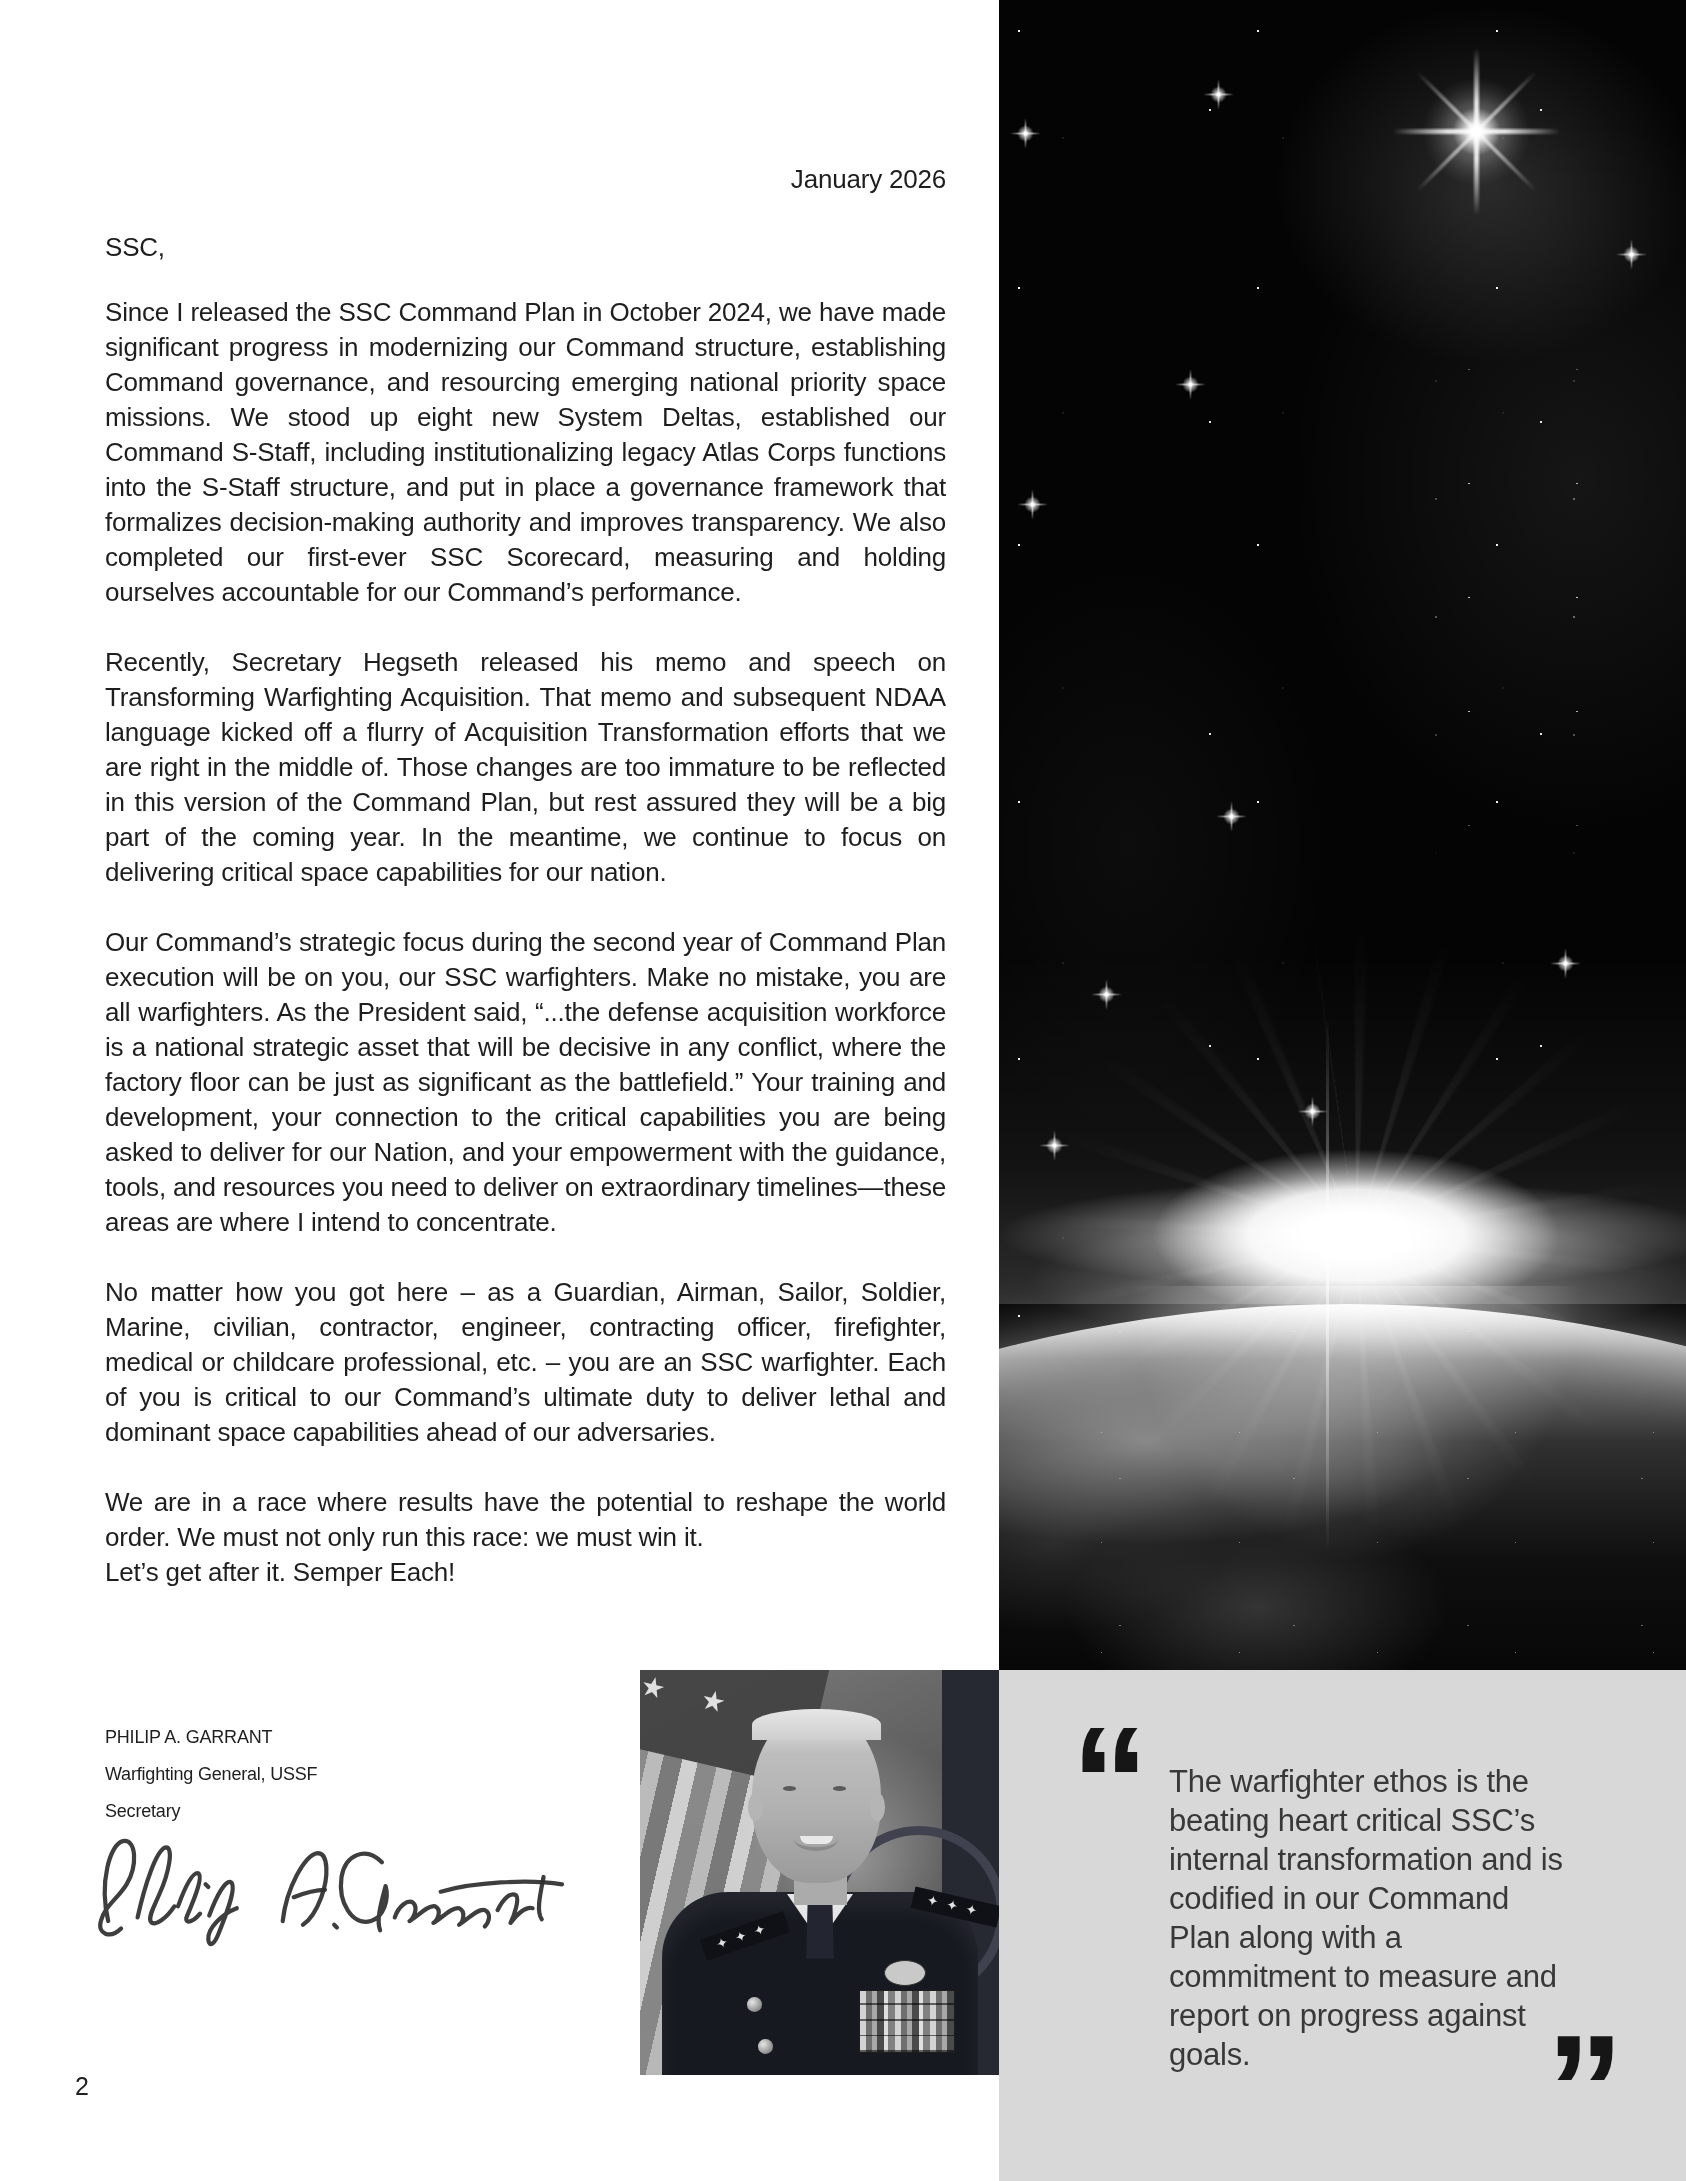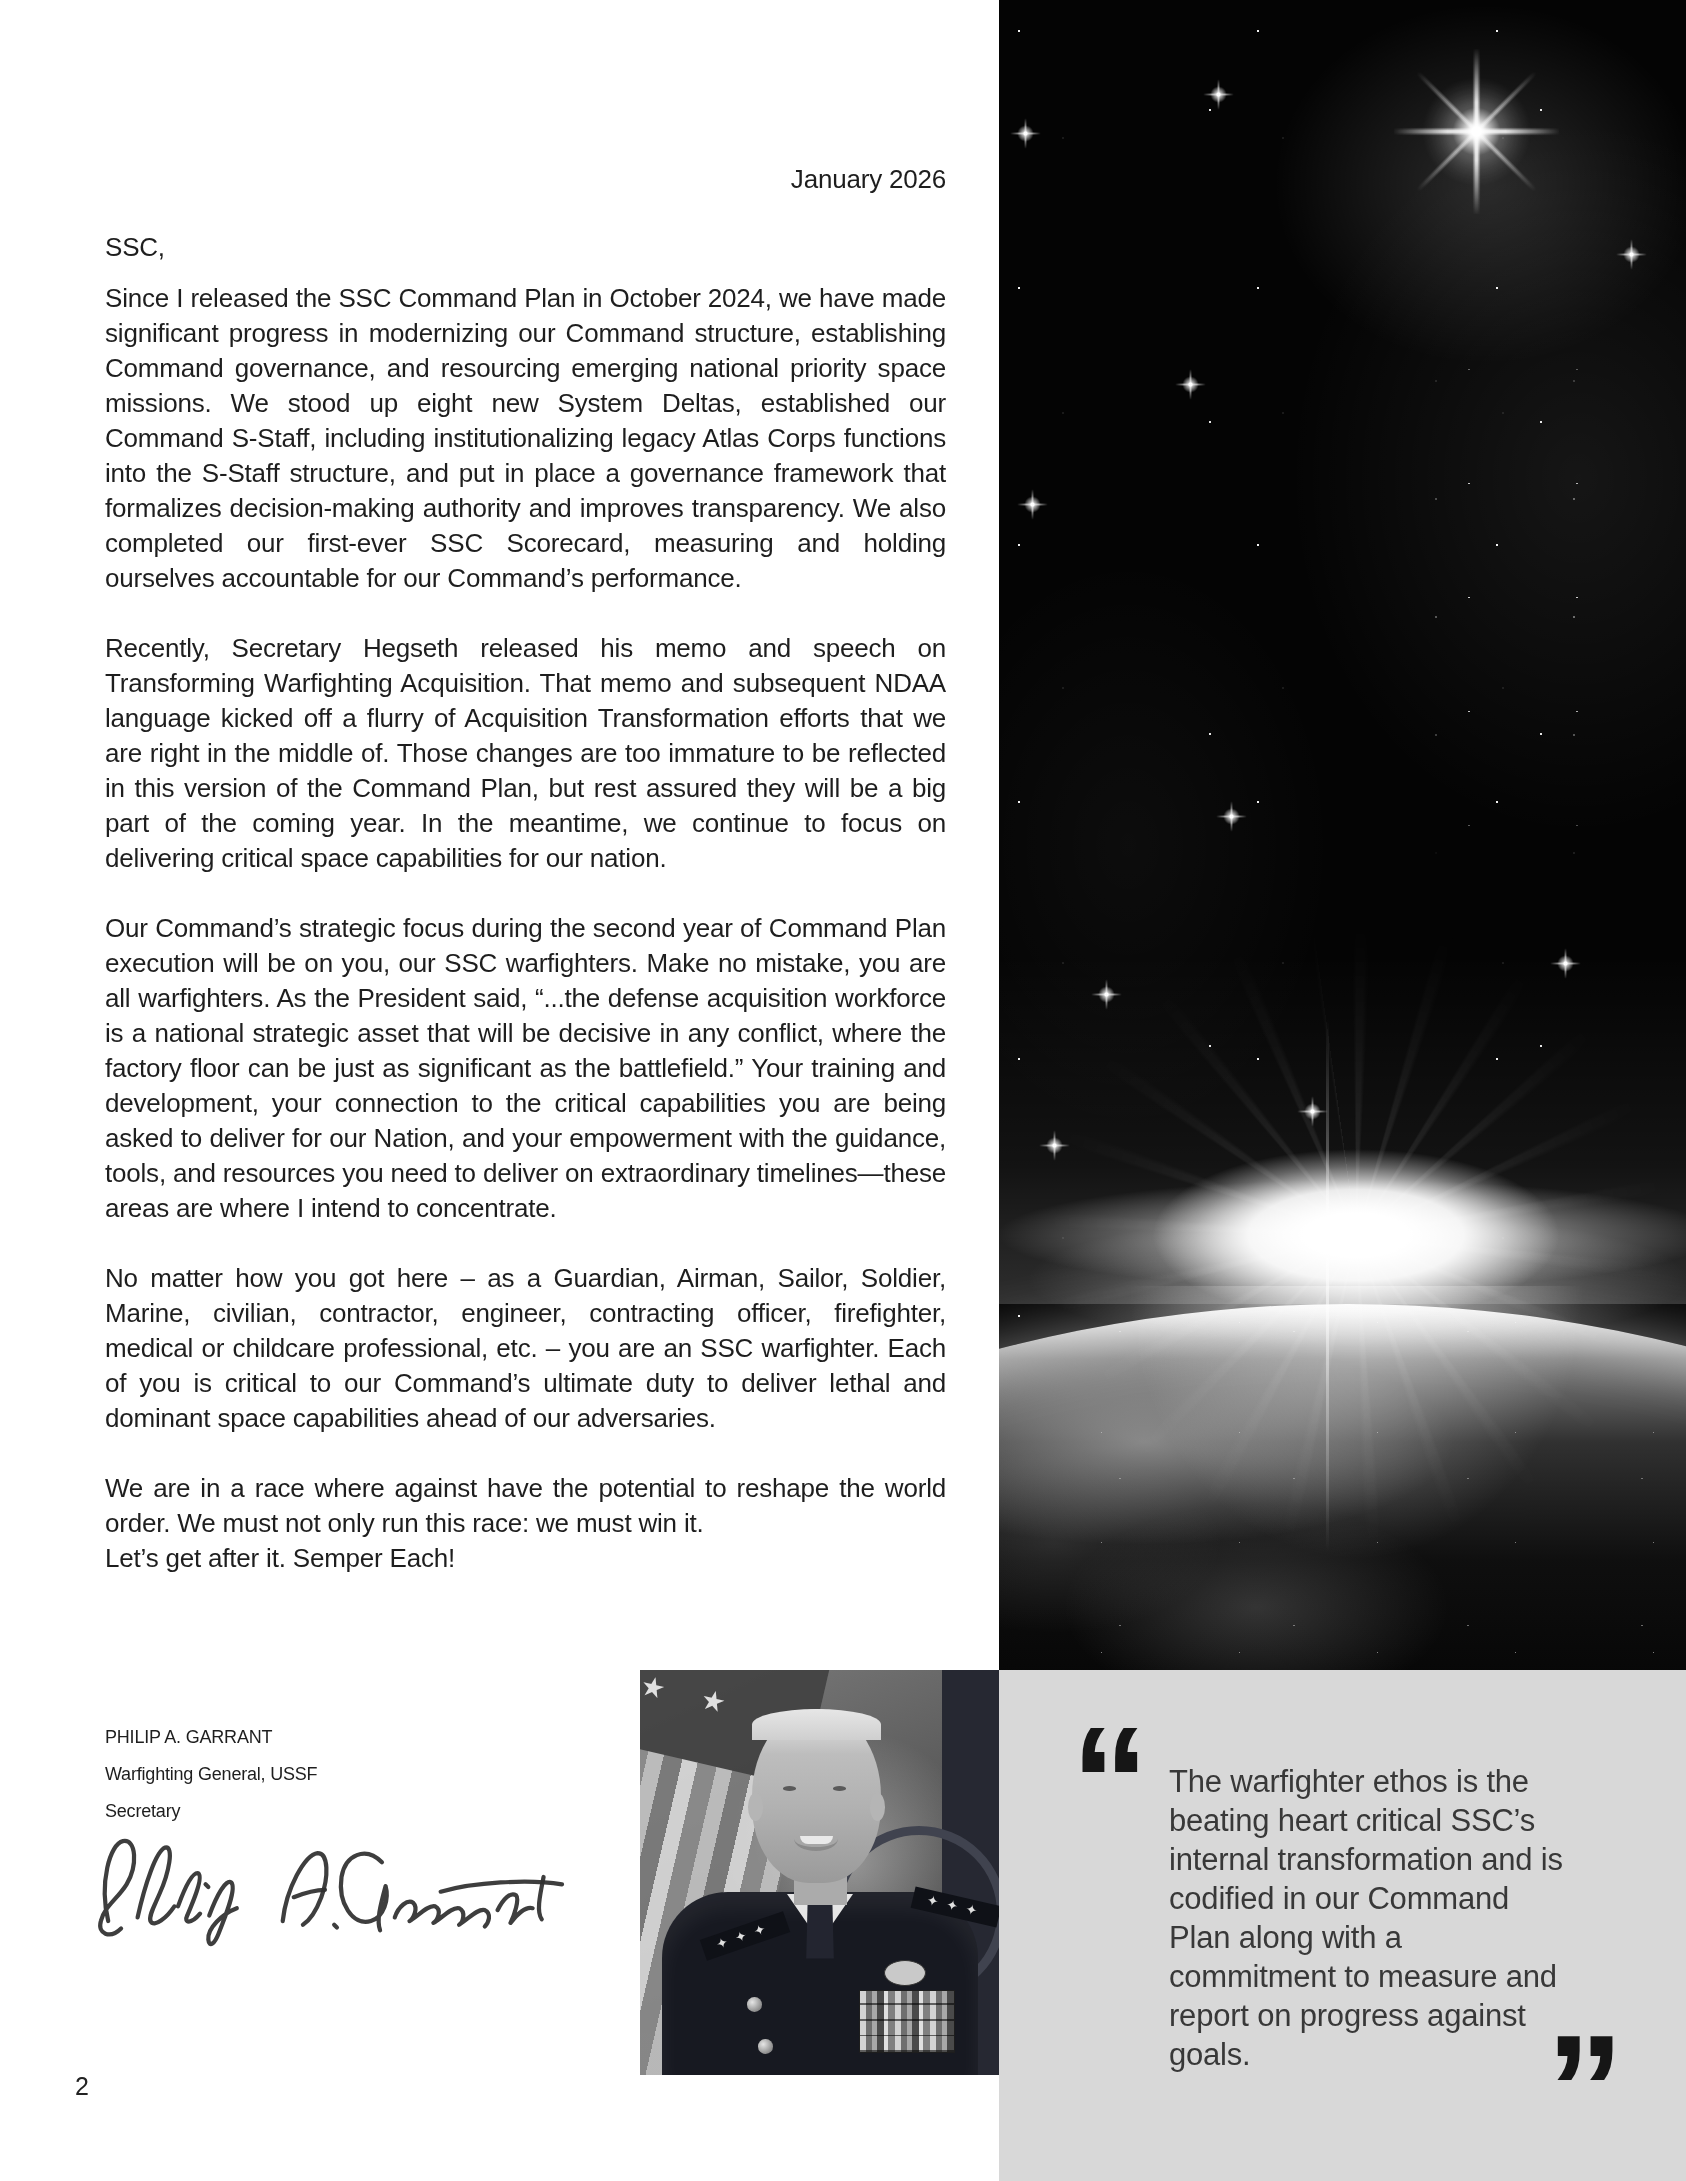--- a/index.html
+++ b/index.html
@@ -4,21 +4,21 @@
 <title>SSC Command Plan — Commander's Letter</title>
 <style>
   html,body{margin:0;padding:0;background:#888;}
   .page{position:relative;width:1686px;height:2182px;background:#ffffff;
         font-family:"Liberation Sans",sans-serif;color:#1e1e1e;overflow:hidden;margin:0 auto;}
 
   
   .letter{position:absolute;left:105px;top:162px;width:841px;
           font-size:26px;line-height:35px;letter-spacing:-0.2px;}
   .letter .date{text-align:right;margin:0 0 33px 0;}
-  .letter .salutation{margin:0 0 16px 0;}
+  .letter .salutation{margin:0 0 30px 0;}
   .letter p.body-para{margin:0 0 35px 0;text-align:justify;}
   .letter p.final-para{margin:0;text-align:justify;}
 
   .sigblock{position:absolute;left:105px;top:1719px;font-size:18px;line-height:37px;letter-spacing:-0.2px;}
 
   .signature-svg{position:absolute;left:88px;top:1829px;}
   .signature-svg path{fill:none;stroke:#2e2e2e;stroke-width:4.6;stroke-linecap:round;stroke-linejoin:round;opacity:.92;}
 
   .pagenum{position:absolute;left:75px;top:2072px;font-size:25px;color:#222;}
 
@@ -146,21 +146,21 @@
 
   <div class="letter">
     <p class="date">January 2026</p>
     <p class="salutation">SSC,</p>
     <div>
         <p class="body-para">Since I released the SSC Command Plan in October 2024, we have made significant progress in modernizing our Command structure, establishing Command governance, and resourcing emerging national priority space missions. We stood up eight new System Deltas, established our Command S-Staff, including institutionalizing legacy Atlas Corps functions into the S-Staff structure, and put in place a governance framework that formalizes decision-making authority and improves transparency. We also completed our first-ever SSC Scorecard, measuring and holding ourselves accountable for our Command’s performance.</p>
         <p class="body-para">Recently, Secretary Hegseth released his memo and speech on Transforming Warfighting Acquisition. That memo and subsequent NDAA language kicked off a flurry of Acquisition Transformation efforts that we are right in the middle of. Those changes are too immature to be reflected in this version of the Command Plan, but rest assured they will be a big part of the coming year. In the meantime, we continue to focus on delivering critical space capabilities for our nation.</p>
         <p class="body-para">Our Command’s strategic focus during the second year of Command Plan execution will be on you, our SSC warfighters. Make no mistake, you are all warfighters. As the President said, “...the defense acquisition workforce is a national strategic asset that will be decisive in any conflict, where the factory floor can be just as significant as the battlefield.” Your training and development, your connection to the critical capabilities you are being asked to deliver for our Nation, and your empowerment with the guidance, tools, and resources you need to deliver on extraordinary timelines—these areas are where I intend to concentrate.</p>
         <p class="body-para">No matter how you got here – as a Guardian, Airman, Sailor, Soldier, Marine, civilian, contractor, engineer, contracting officer, firefighter, medical or childcare professional, etc. – you are an SSC warfighter. Each of you is critical to our Command’s ultimate duty to deliver lethal and dominant space capabilities ahead of our adversaries.</p>
       </div>
-    <p class="final-para"><span>We are in a race where against have the potential to reshape the world order. We must not only run this race: we must win it.</span><br>
+    <p class="final-para"><span>We are in a race where results have the potential to reshape the world order. We must not only run this race: we must win it.</span><br>
     <span>Let’s get after it. Semper Each!</span></p>
   </div>
 
   <div class="sigblock">
     <div>PHILIP A. GARRANT</div>
     <div>Warfighting General, USSF</div>
     <div>Secretary</div>
   </div>
 
   <svg class="signature-svg" width="496" height="129" viewBox="0 0 540 140">

